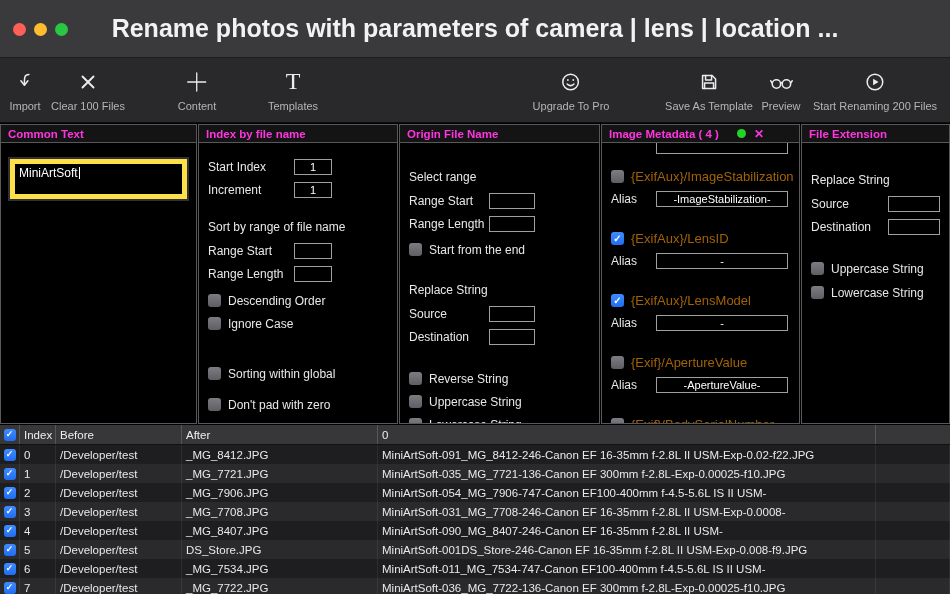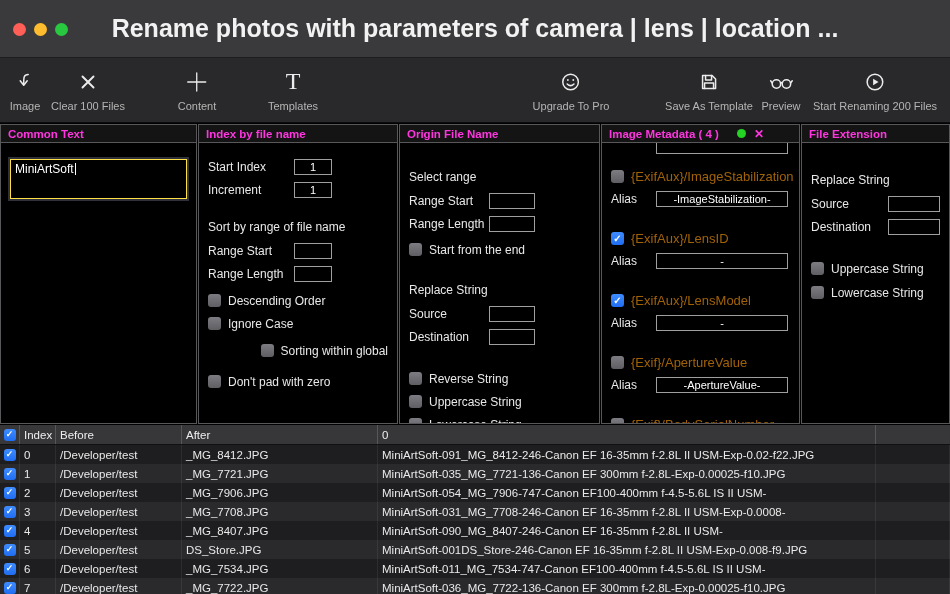--- a/index.html
+++ b/index.html
@@ -40,21 +40,21 @@
   .crow { display:flex; align-items:center; gap:7px; height:15px; }
   .clabel { color:#e8e8e8; font-size:12px; white-space:nowrap; }
   .cb { width:13px; height:13px; border-radius:3px; background:linear-gradient(#7c7c82,#5e5e63); display:flex; align-items:center; justify-content:center; flex:none; }
   .cb.checked { background:linear-gradient(#3f8cff,#1f6df2); }
   .cb .mark { color:#fff; font-size:10px; line-height:1; font-weight:700; visibility:hidden; }
   .cb.checked .mark { visibility:visible; }
   .cb.small { width:12px; height:12px; }
   .cb.small .mark { font-size:9px; }
 
   
-  .ctext { margin-top:16px; width:100%; height:40px; border:1px solid #fde047; box-shadow:0 0 0 2px rgba(120,120,140,0.4); background:#000; color:#fff; font-size:12px; padding:2px 4px; cursor:text; }
+  .ctext { margin-top:16px; width:100%; height:40px; border:5px solid #fde047; box-shadow:0 0 0 2px rgba(120,120,140,0.4); background:#000; color:#fff; font-size:12px; padding:2px 4px; cursor:text; }
   .caret { display:inline-block; width:1px; height:12px; background:#fff; vertical-align:-2px; margin-left:1px; }
 
   
   .p-index .flabel { width:86px; flex:none; }
   .p-index .tin { width:38px; }
   .p-origin .flabel { width:80px; flex:none; }
   .p-origin .tin { width:46px; }
   .p-ext .flabel { width:72px; flex:none; }
   .p-ext .tin { width:52px; margin-left:auto; }
 
@@ -93,21 +93,21 @@
   </div>
 
   <div class="toolbar">
     <div class="titem" style="left:25px;">
       <span class="ico">
         <svg width="22" height="22" viewBox="0 0 22 22">
             <path class="st" d="M14.5 3.5 C10 3.5 10 6.5 10 12.5"></path>
             <path class="st" d="M6.5 9.8 L10 14.3 L13.5 9.8"></path>
           </svg>
       </span>
-      <span class="tlabel">Image</span>
+      <span class="tlabel">Import</span>
     </div>
     <div class="titem" style="left:88px;">
       <span class="ico">
         <svg width="20" height="20" viewBox="0 0 20 20">
             <path class="st" style="stroke-width:1.9" d="M4.5 4.5 L15.5 15.5 M15.5 4.5 L4.5 15.5"></path>
           </svg>
       </span>
       <span class="tlabel">Clear 100 Files</span>
     </div>
     <div class="titem" style="left:197px;">
@@ -208,21 +208,21 @@
               <span class="mark">✓</span>
             </span>
           <span class="clabel">Descending Order</span>
         </div>
         <div class="crow" style="margin-top:8px;">
           <span class="cb">
               <span class="mark">✓</span>
             </span>
           <span class="clabel">Ignore Case</span>
         </div>
-        <div class="crow" style="margin-top:12px;justify-content:flex-end;">
+        <div class="crow" style="margin-top:35px;">
           <span class="cb">
               <span class="mark">✓</span>
             </span>
           <span class="clabel">Sorting within global</span>
         </div>
         <div class="crow" style="margin-top:16px;">
           <span class="cb">
               <span class="mark">✓</span>
             </span>
           <span class="clabel">Don't pad with zero</span>

